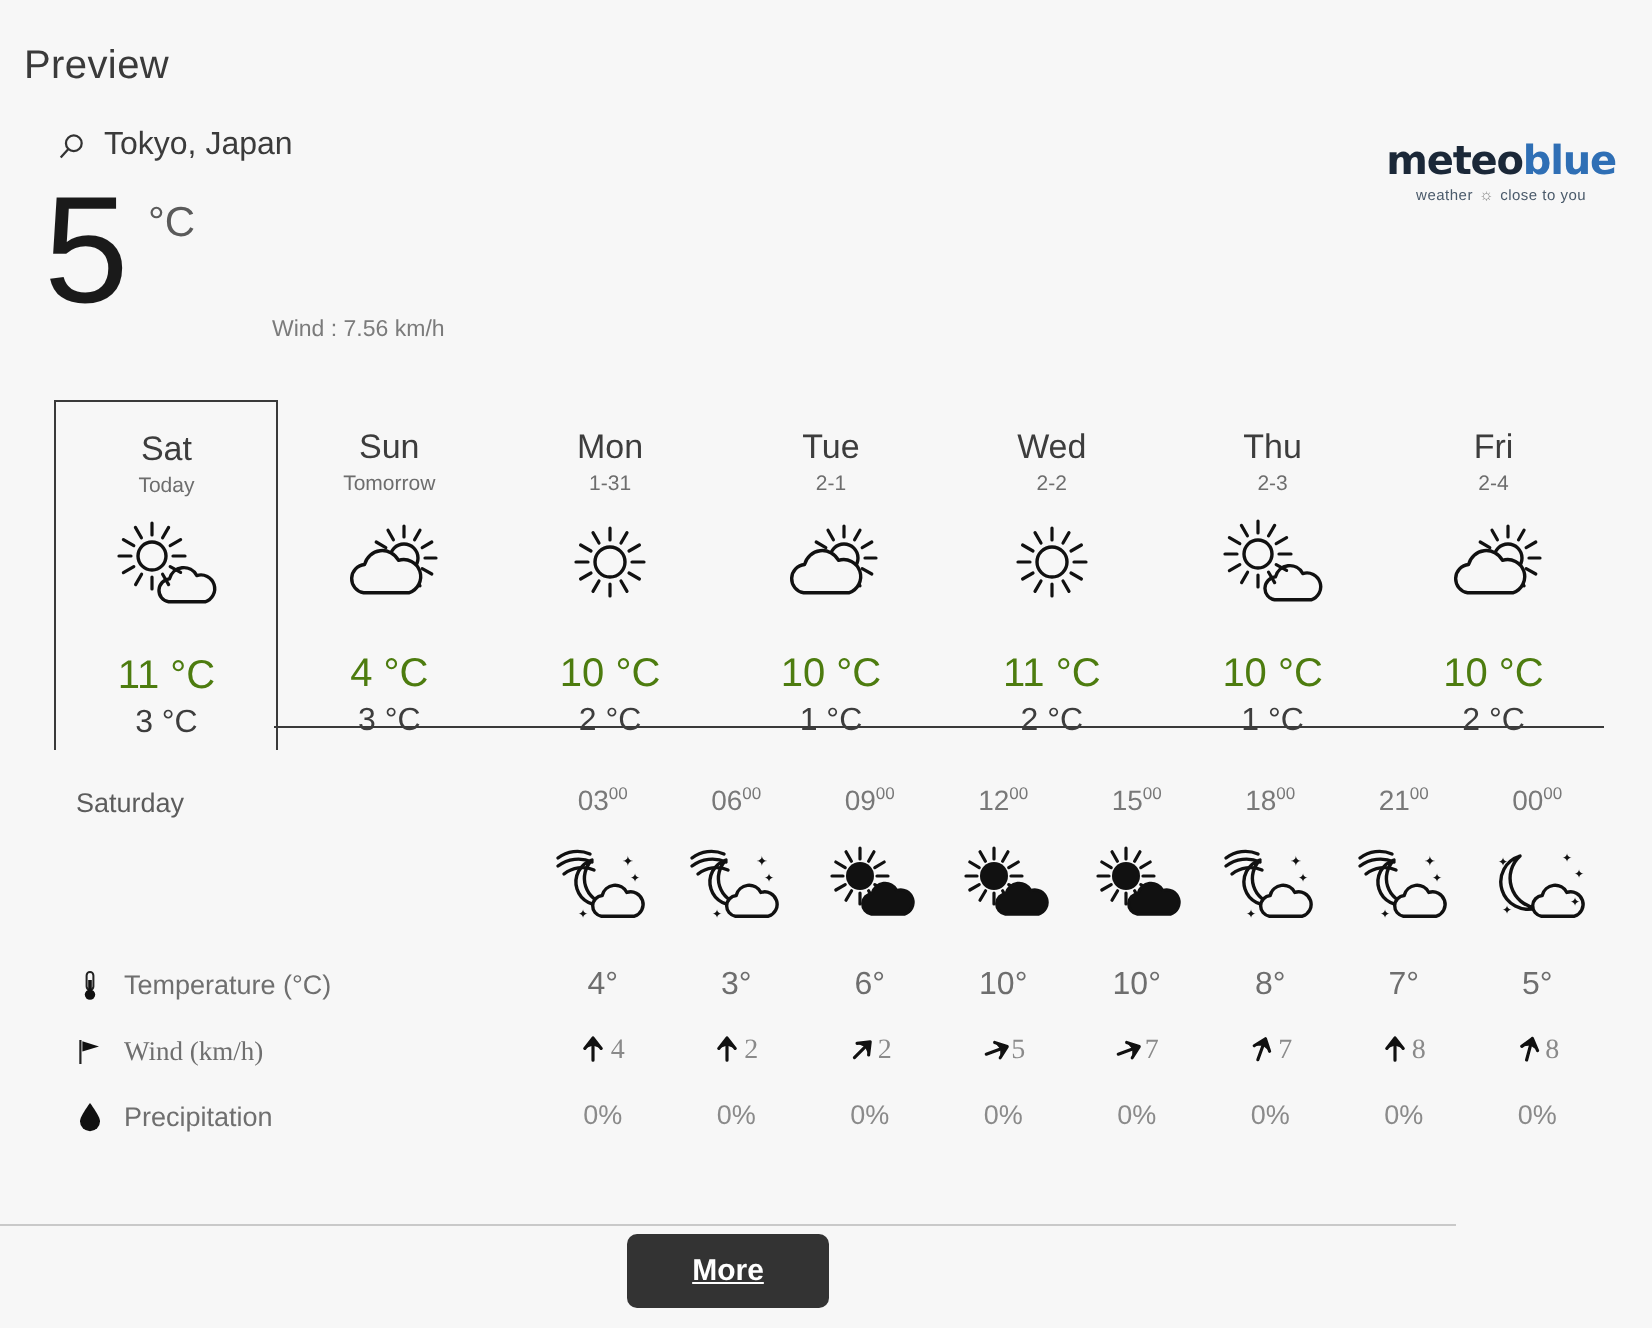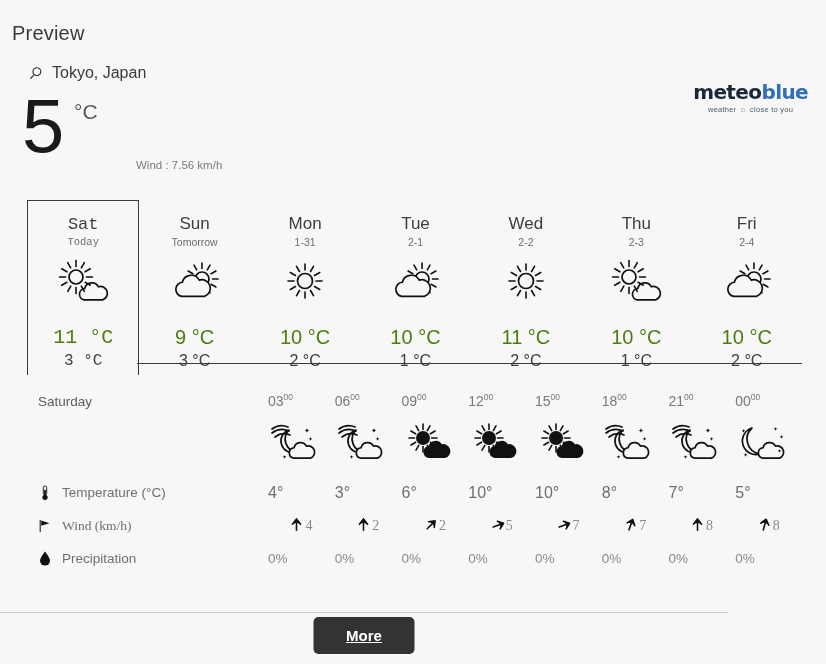--- a/index.html
+++ b/index.html
@@ -21,21 +21,21 @@
   .widget { position: absolute; left: 0; top: 60px; width: 826px; }
 
   .loc-row {
     display: flex; align-items: center; gap: 9px;
     margin-left: 28px; height: 26px;
   }
   .loc-icon { width: 15px; height: 15px; display:block; }
   .loc-text { font-size: 16px; color: #3b3b3b; }
 
   
-  .logo { position: absolute; right: 18px; top: 20px; text-align: center; }
+  .logo { position: absolute; right: 18px; top: 8px; text-align: center; }
   .logo-word {
     font-size: 20px; font-weight: 700; letter-spacing: -.6px;
     color: #1b2838; font-family: "DejaVu Sans", sans-serif;
   }
   .logo-word .blue { color: #2f6fb5; }
   .logo-tag {
     font-size: 7.5px; color: #4a5a6a; letter-spacing: .25px;
     margin-top: 1px; display:flex; align-items:center; justify-content:center; gap:3px;
   }
   .logo-tag .sunglyph { color:#888; font-size:8px; }
@@ -68,36 +68,35 @@
   }
   .daily {
     position: absolute; left: 27px; right: 24px; top: 0;
     display: flex;
   }
   .day { flex: 1; text-align: center; padding-top: 14px; height: 170px; }
   .day.active {
     border: 1px solid #3a3a3a;
     border-bottom: none;
     height: 175px;
-    font-family: Liberation Mono, monospace;
   }
   .day-name { font-size: 17px; color: #3d3d3d; font-weight: 300; }
   .day-sub { font-size: 10.5px; color: #6d6d6d; margin-top: 2px; }
   .day-icon { height: 54px; display:flex; align-items:center; justify-content:center; margin-top: 6px; }
   .day-icon svg { width: 62px; height: 48px; }
   .day-max { font-size: 20px; color: #4d7c0f; font-weight: 300; margin-top: 18px; }
   .day-min { font-size: 16px; color: #3d3d3d; font-weight: 300; margin-top: 3px; }
 
   
   .hourly { position: relative; margin-top: 16px; padding: 0 24px 0 38px; }
   .hrow { display: flex; align-items: center; }
   .hlabel { width: 230px; flex: none; display: flex; align-items: center; gap: 10px; }
   .hlabel-text { font-size: 13.5px; color: #6f6f6f; }
   .hcells { flex: 1; display: flex; }
-  .hcell { flex: 1; text-align: left; }
+  .hcell { flex: 1; text-align: center; }
 
   .row-times { height: 30px; }
   .day-label { font-size: 13.5px; color: #5c5c5c; }
   .time { font-size: 14px; color: #787878; }
   .time sup { font-size: 8.5px; vertical-align: super; }
 
   .row-icons { height: 60px; }
   .row-icons .hcell svg { width: 52px; height: 42px; }
 
   .row-temp { height: 33px; }
@@ -198,21 +197,21 @@
                 <line x1="38.0" y1="32.5" x2="38.0" y2="38.0" stroke="#111" stroke-width="1.6" stroke-linecap="round"></line>
                 <line x1="32.8" y1="31.1" x2="30.0" y2="35.9" stroke="#111" stroke-width="1.6" stroke-linecap="round"></line>
                 <line x1="28.9" y1="27.3" x2="24.1" y2="30.0" stroke="#111" stroke-width="1.6" stroke-linecap="round"></line>
                 <line x1="27.5" y1="22.0" x2="22.0" y2="22.0" stroke="#111" stroke-width="1.6" stroke-linecap="round"></line>
                 <line x1="28.9" y1="16.8" x2="24.1" y2="14.0" stroke="#111" stroke-width="1.6" stroke-linecap="round"></line>
                 <line x1="32.7" y1="12.9" x2="30.0" y2="8.1" stroke="#111" stroke-width="1.6" stroke-linecap="round"></line>
                 <circle cx="38" cy="22" r="7" stroke="#111" stroke-width="1.7" fill="none" stroke-linecap="round" stroke-linejoin="round"></circle>
                 <path d="M17.8,39.400000000000006 a7.15,7.15 0 0 1 0.52,-14.170000000000002 a9.1,9.1 0 0 1 16.900000000000002,-2.08 a6.5,6.5 0 0 1 5.2,16.25 Z" fill="#f7f7f7" stroke="#111" stroke-width="1.7" stroke-linejoin="round"></path>
               </svg>
             </div>
-            <div class="day-max">9 °C</div>
+            <div class="day-max">4 °C</div>
             <div class="day-min">3 °C</div>
           </div>
           <div class="day">
             <div class="day-name">Mon</div>
             <div class="day-sub">1-31</div>
             <div class="day-icon">
               <svg viewBox="0 0 62 48">
                 <line x1="31.0" y1="13.0" x2="31.0" y2="7.0" stroke="#111" stroke-width="1.6" stroke-linecap="round"></line>
                 <line x1="36.5" y1="14.5" x2="39.5" y2="9.3" stroke="#111" stroke-width="1.6" stroke-linecap="round"></line>
                 <line x1="40.5" y1="18.5" x2="45.7" y2="15.5" stroke="#111" stroke-width="1.6" stroke-linecap="round"></line>

